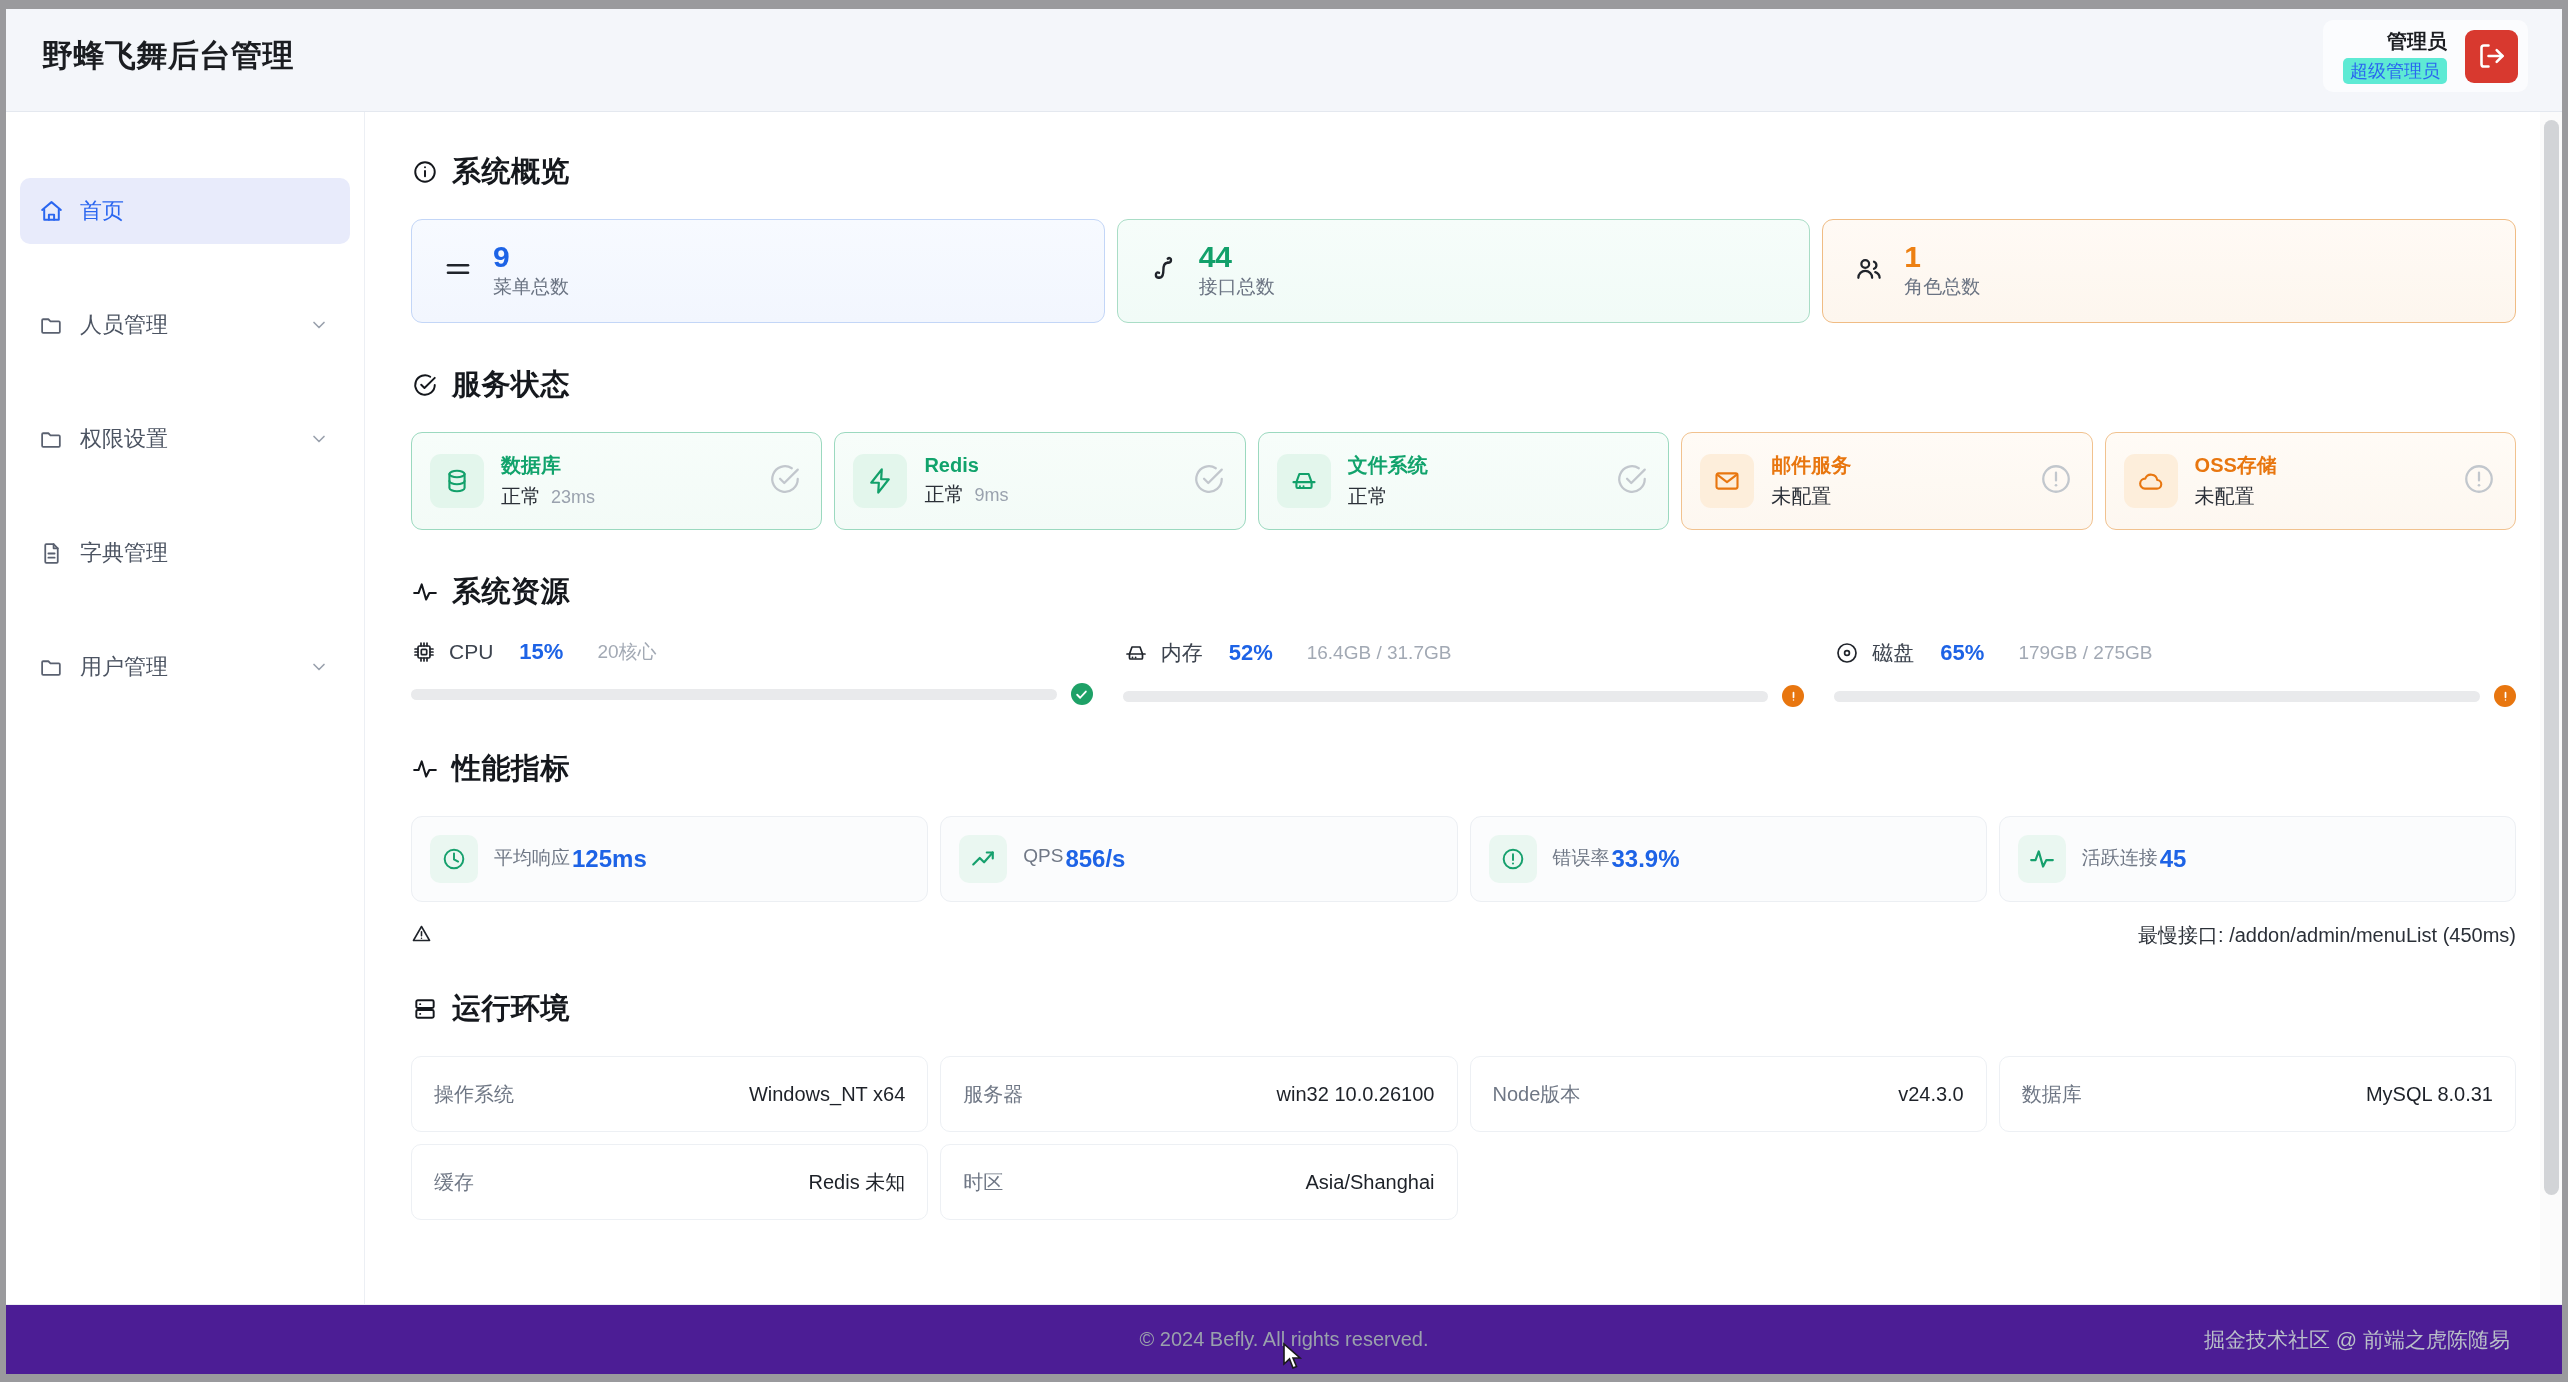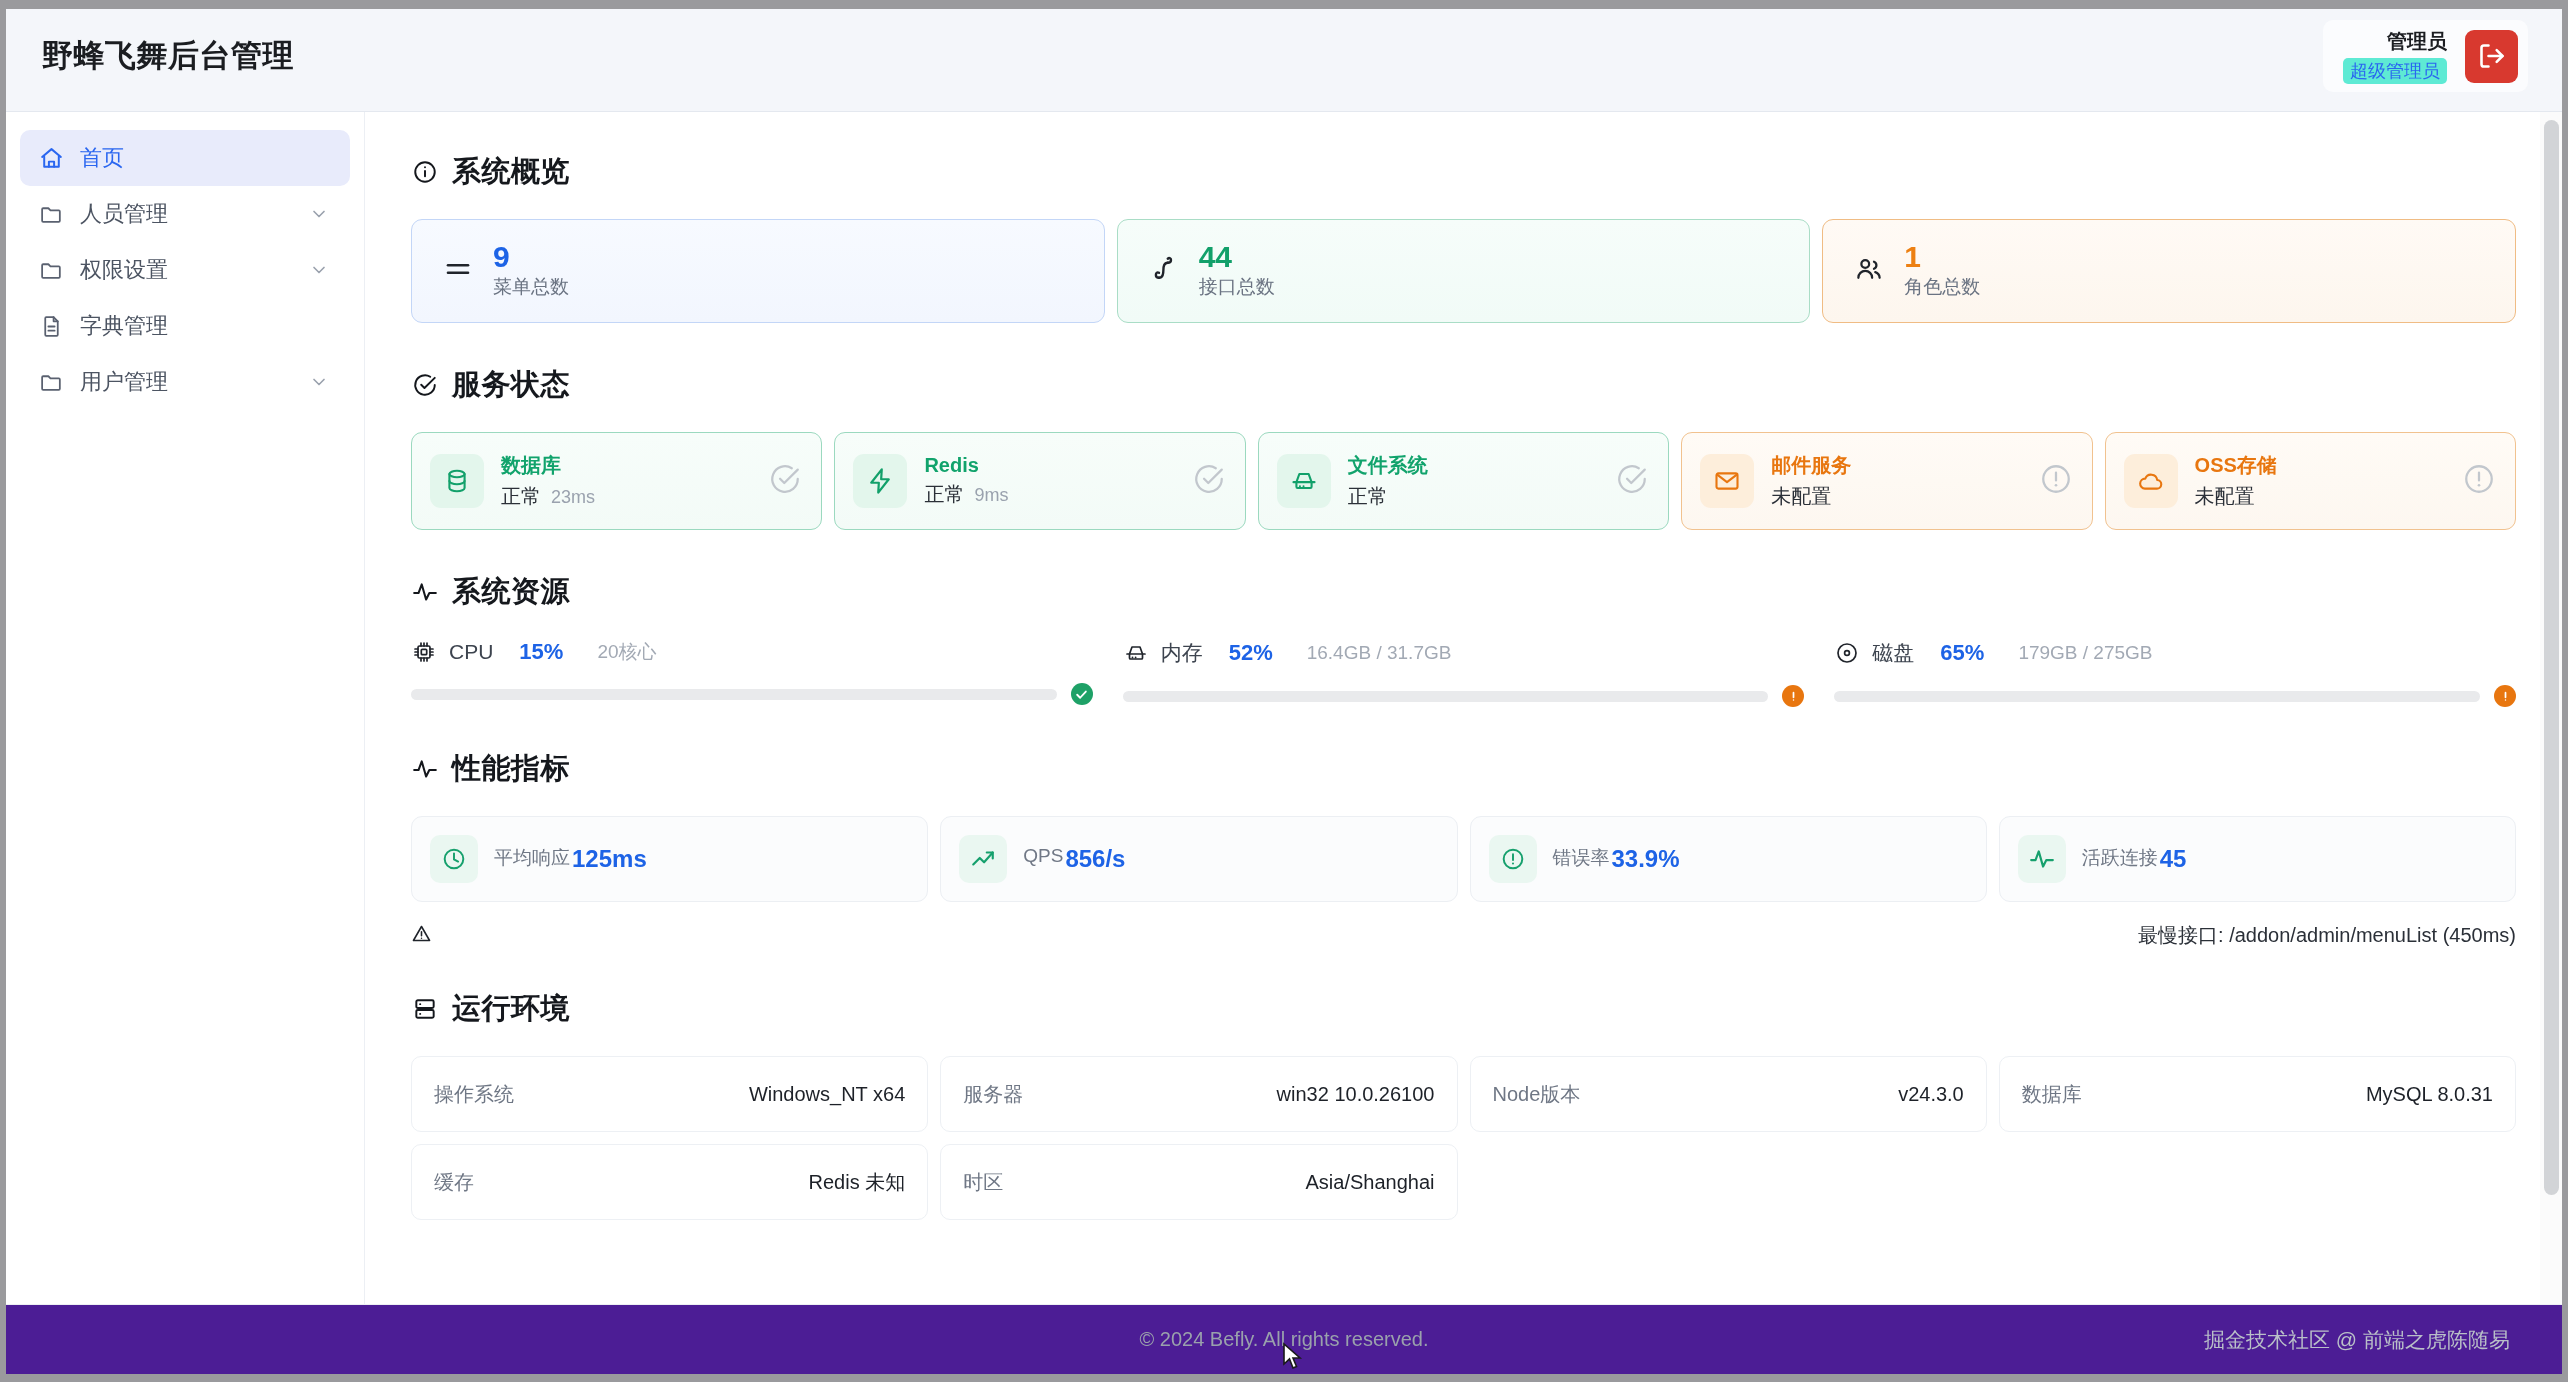--- a/index.html
+++ b/index.html
@@ -47,22 +47,22 @@
   
   .body-row { flex: 1; display: flex; min-height: 0; }
 
   .sidebar {
     width: 359px; flex: 0 0 359px;
     background: #ffffff; border-right: 1px solid #eceff4;
     padding: 18px 14px 0 14px;
   }
   .nav-item {
     display: flex; align-items: center; gap: 16px;
-    height: 56px; padding: 0 18px; border-radius: 10px;
-    font-size: 22px; color: #4c5462; cursor: pointer;
+    height: 66px; padding: 0 18px; border-radius: 10px;
+    font-size: 22px; color: #4c5462; cursor: pointer; margin-top: 48px;
   }
   .nav-item.active { background: #e8ebfb; color: #2a66f0; font-weight: 500; }
   .nav-label { flex: 1; }
   .nav-ico { width: 26px; height: 26px; display: flex; align-items: center; justify-content: center; }
 
   .content {
     flex: 1; min-width: 0; position: relative;
     padding: 40px 46px 0 46px;
     overflow: hidden;
   }

